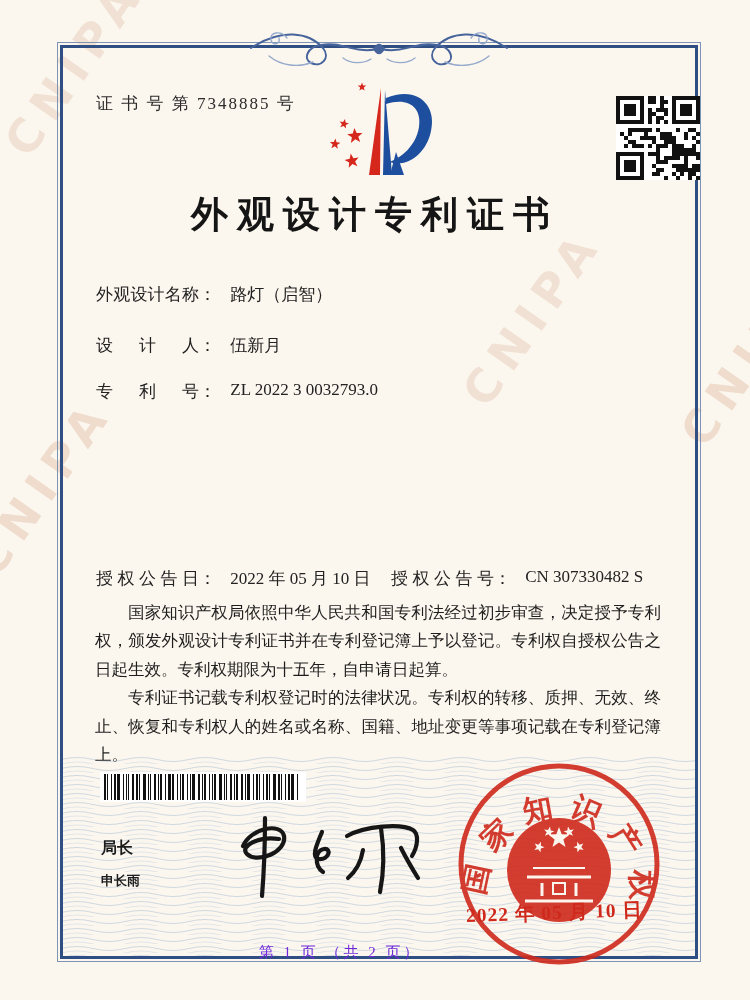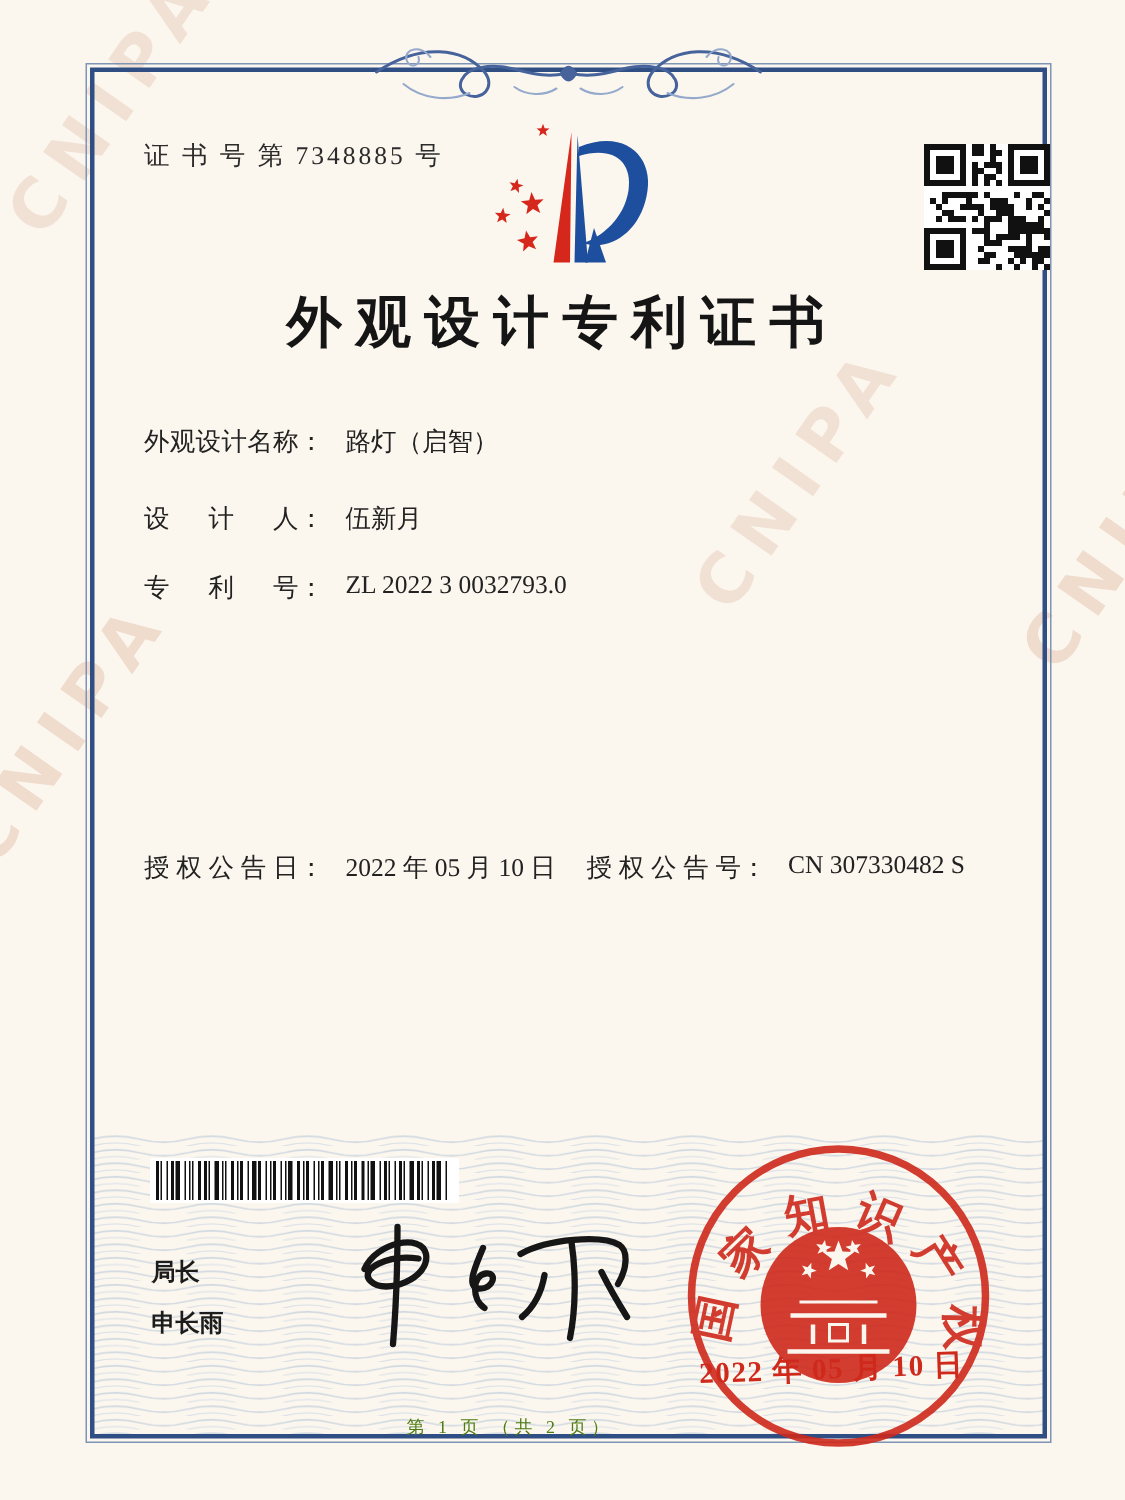--- a/index.html
+++ b/index.html
@@ -39,27 +39,27 @@
 
   .paras{position:absolute;left:95px;top:599px;width:566px;font-size:16.5px;line-height:1.72;color:#1d1d1d;}
   .paras p{margin:0;text-indent:2em;text-align:justify;}
 
   
   .waves{position:absolute;left:61px;top:755px;z-index:0;opacity:.85;}
   .barcode{position:absolute;left:100px;top:772px;background:#fff;padding:2px 4px;}
   .issuer-title{position:absolute;left:101px;top:838px;font-family:"Liberation Sans","DejaVu Sans",sans-serif;
       font-weight:600;font-size:16px;color:#1c1c1c;}
   .issuer-name{position:absolute;left:101px;top:872px;font-family:"Liberation Sans","DejaVu Sans",sans-serif;
-      font-weight:600;font-size:16px;color:#1c1c1c;}
+      font-weight:600;font-size:13px;color:#1c1c1c;}
   .signature{position:absolute;left:205px;top:806px;}
   .seal{position:absolute;left:453px;top:758px;opacity:.9;}
   .seal-date{position:absolute;left:466px;top:899px;font-size:19.5px;font-weight:bold;color:#cf291c;
       letter-spacing:1px;transform:rotate(-2deg);z-index:6;white-space:nowrap;}
-  .footer{position:absolute;left:0;top:943px;width:680px;text-align:center;font-size:12px;
-      letter-spacing:3px;color:#4d7c0f;}
+  .footer{position:absolute;left:0;top:943px;width:680px;text-align:center;font-size:15px;
+      letter-spacing:3px;color:#6d28d9;}
 </style>
 </head>
 <body>
 
 <div class="page">
 
   <span class="wm wm1">CNIPA</span>
   <span class="wm wm2">CNIPA</span>
   <span class="wm wm3">CNIPA</span>
   <span class="wm wm4">CNIPA</span>
@@ -355,20 +355,24 @@
     </div>
     <div class="row r7">
       <span class="lbl">授权公告日</span><span class="colon">：</span>
       <span class="val">2022 年 05 月 10 日</span>
       <span class="g2">
         <span class="lbl">授权公告号</span><span class="colon">：</span>
         <span class="val">CN 307330482 S</span>
       </span>
     </div>
 
+    <div class="paras">
+      <p>国家知识产权局依照中华人民共和国专利法经过初步审查，决定授予专利权，颁发外观设计专利证书并在专利登记簿上予以登记。专利权自授权公告之日起生效。专利权期限为十五年，自申请日起算。</p>
+      <p>专利证书记载专利权登记时的法律状况。专利权的转移、质押、无效、终止、恢复和专利权人的姓名或名称、国籍、地址变更等事项记载在专利登记簿上。</p>
+    </div>
 
     <svg class="barcode" id="barcode" width="198" height="26" viewBox="0 0 198 26">
       <g id="bc-bars" fill="#111111">
           <rect x="0" y="0" width="2" height="26"></rect>
           <rect x="3" y="0" width="1" height="26"></rect>
           <rect x="7" y="0" width="1" height="26"></rect>
           <rect x="10" y="0" width="2" height="26"></rect>
           <rect x="13" y="0" width="3" height="26"></rect>
           <rect x="19" y="0" width="1" height="26"></rect>
           <rect x="22" y="0" width="1" height="26"></rect>

